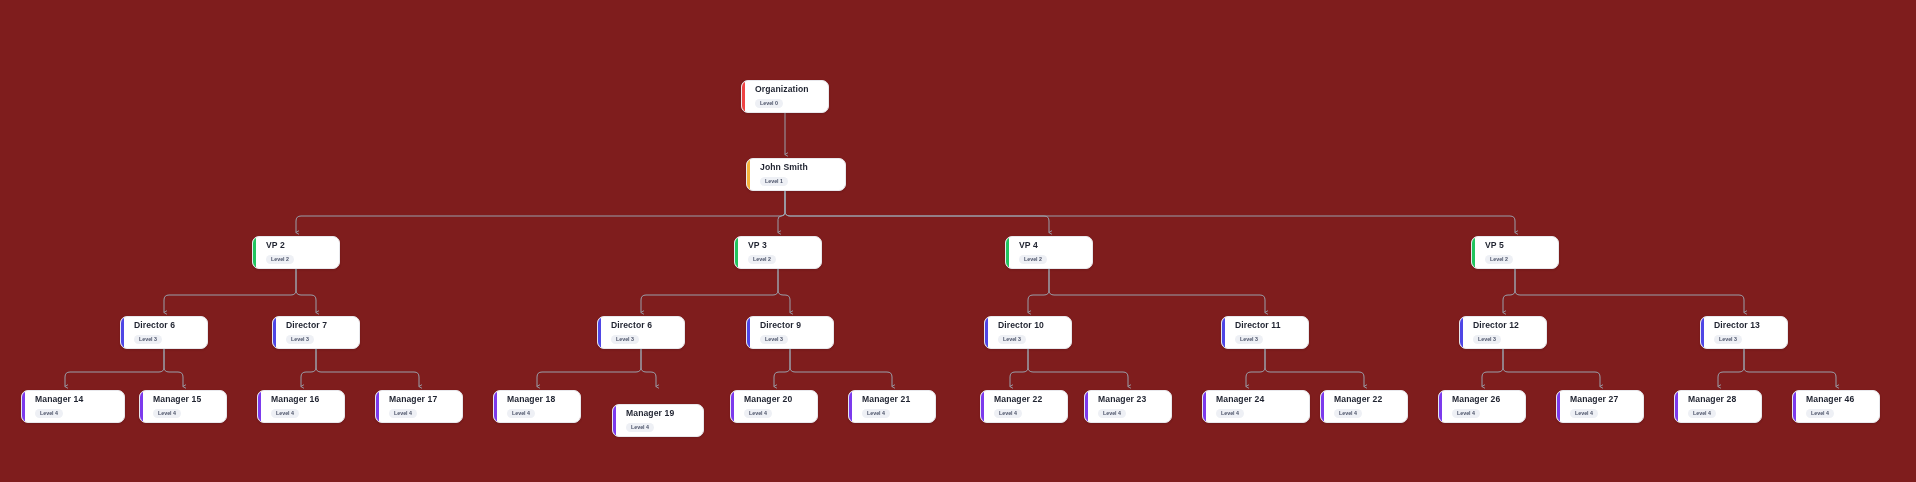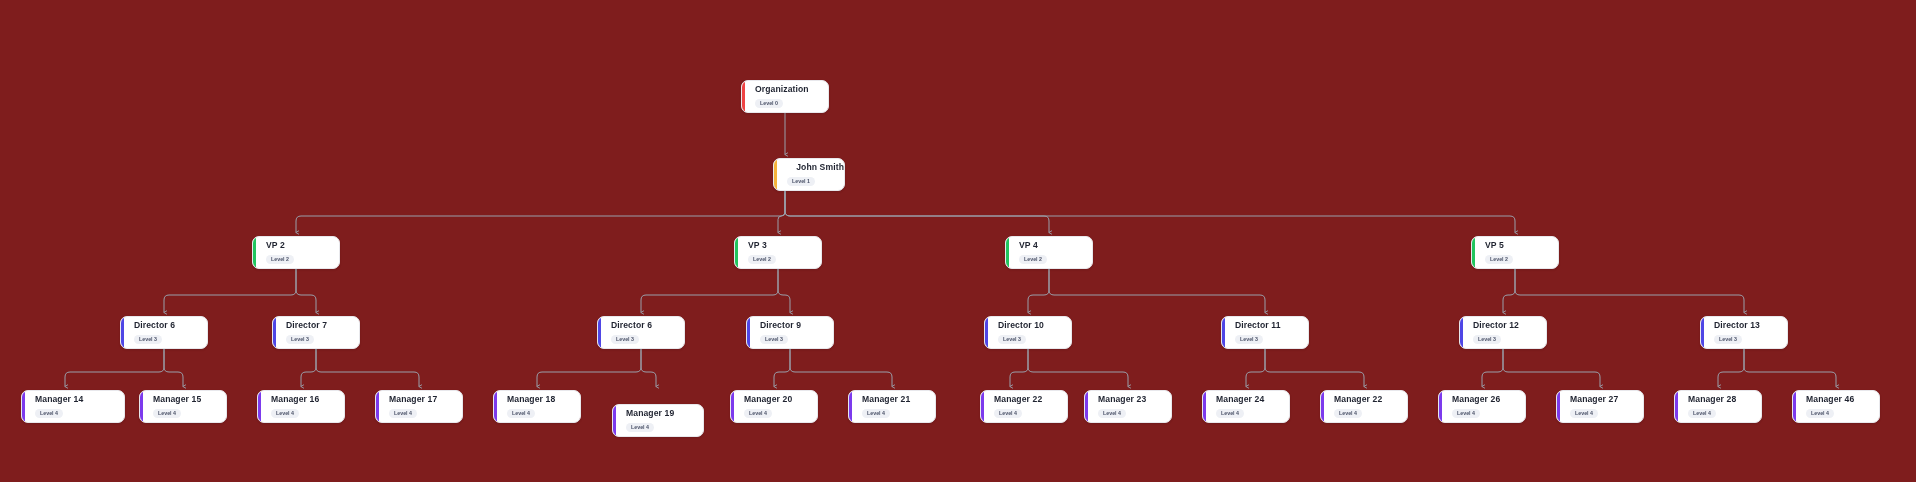--- a/index.html
+++ b/index.html
@@ -101,21 +101,21 @@
       <path d="M 1503 349 L 1503 367 Q 1503 372 1508 372 L 1595 372 Q 1600 372 1600 377 L 1600 386.5" fill="none" stroke="#9aa0ab" stroke-width="1" shape-rendering="geometricPrecision" marker-end="url(#arrowhead)"></path>
       <path d="M 1744 349 L 1744 367 Q 1744 372 1739 372 L 1723 372 Q 1718 372 1718 377 L 1718 386.5" fill="none" stroke="#9aa0ab" stroke-width="1" shape-rendering="geometricPrecision" marker-end="url(#arrowhead)"></path>
       <path d="M 1744 349 L 1744 367 Q 1744 372 1749 372 L 1831 372 Q 1836 372 1836 377 L 1836 386.5" fill="none" stroke="#9aa0ab" stroke-width="1" shape-rendering="geometricPrecision" marker-end="url(#arrowhead)"></path>
     </svg>
   <div id="node-layer">
       <div class="node" style="left: 741px; top: 80px; width: 88px; height: 33px;">
         <span class="accent" style="background: rgb(239, 68, 68);"></span>
         <div class="node-title">Organization</div>
         <div class="node-badge">Level 0</div>
       </div>
-      <div class="node" style="left: 773px; top: 158px; width: 72px; height: 33px; text-align: right;">
+      <div class="node" style="left: 746px; top: 158px; width: 100px; height: 33px;">
         <span class="accent" style="background: rgb(245, 179, 60);"></span>
         <div class="node-title">John Smith</div>
         <div class="node-badge">Level 1</div>
       </div>
       <div class="node" style="left: 252px; top: 236px; width: 88px; height: 33px;">
         <span class="accent" style="background: rgb(34, 197, 94);"></span>
         <div class="node-title">VP 2</div>
         <div class="node-badge">Level 2</div>
       </div>
       <div class="node" style="left: 734px; top: 236px; width: 88px; height: 33px;">
@@ -216,21 +216,21 @@
       <div class="node" style="left: 966px; top: 390px; width: 88px; height: 33px; margin-left: 14px;">
         <span class="accent" style="background: rgb(124, 58, 237);"></span>
         <div class="node-title">Manager 22</div>
         <div class="node-badge">Level 4</div>
       </div>
       <div class="node" style="left: 1084px; top: 390px; width: 88px; height: 33px;">
         <span class="accent" style="background: rgb(124, 58, 237);"></span>
         <div class="node-title">Manager 23</div>
         <div class="node-badge">Level 4</div>
       </div>
-      <div class="node" style="left: 1202px; top: 390px; width: 88px; height: 33px;">
+      <div class="node" style="left: 1202px; top: 390px; width: 108px; height: 33px;">
         <span class="accent" style="background: rgb(124, 58, 237);"></span>
         <div class="node-title">Manager 24</div>
         <div class="node-badge">Level 4</div>
       </div>
       <div class="node" style="left: 1320px; top: 390px; width: 88px; height: 33px;">
         <span class="accent" style="background: rgb(124, 58, 237);"></span>
         <div class="node-title">Manager 22</div>
         <div class="node-badge">Level 4</div>
       </div>
       <div class="node" style="left: 1438px; top: 390px; width: 88px; height: 33px;">

